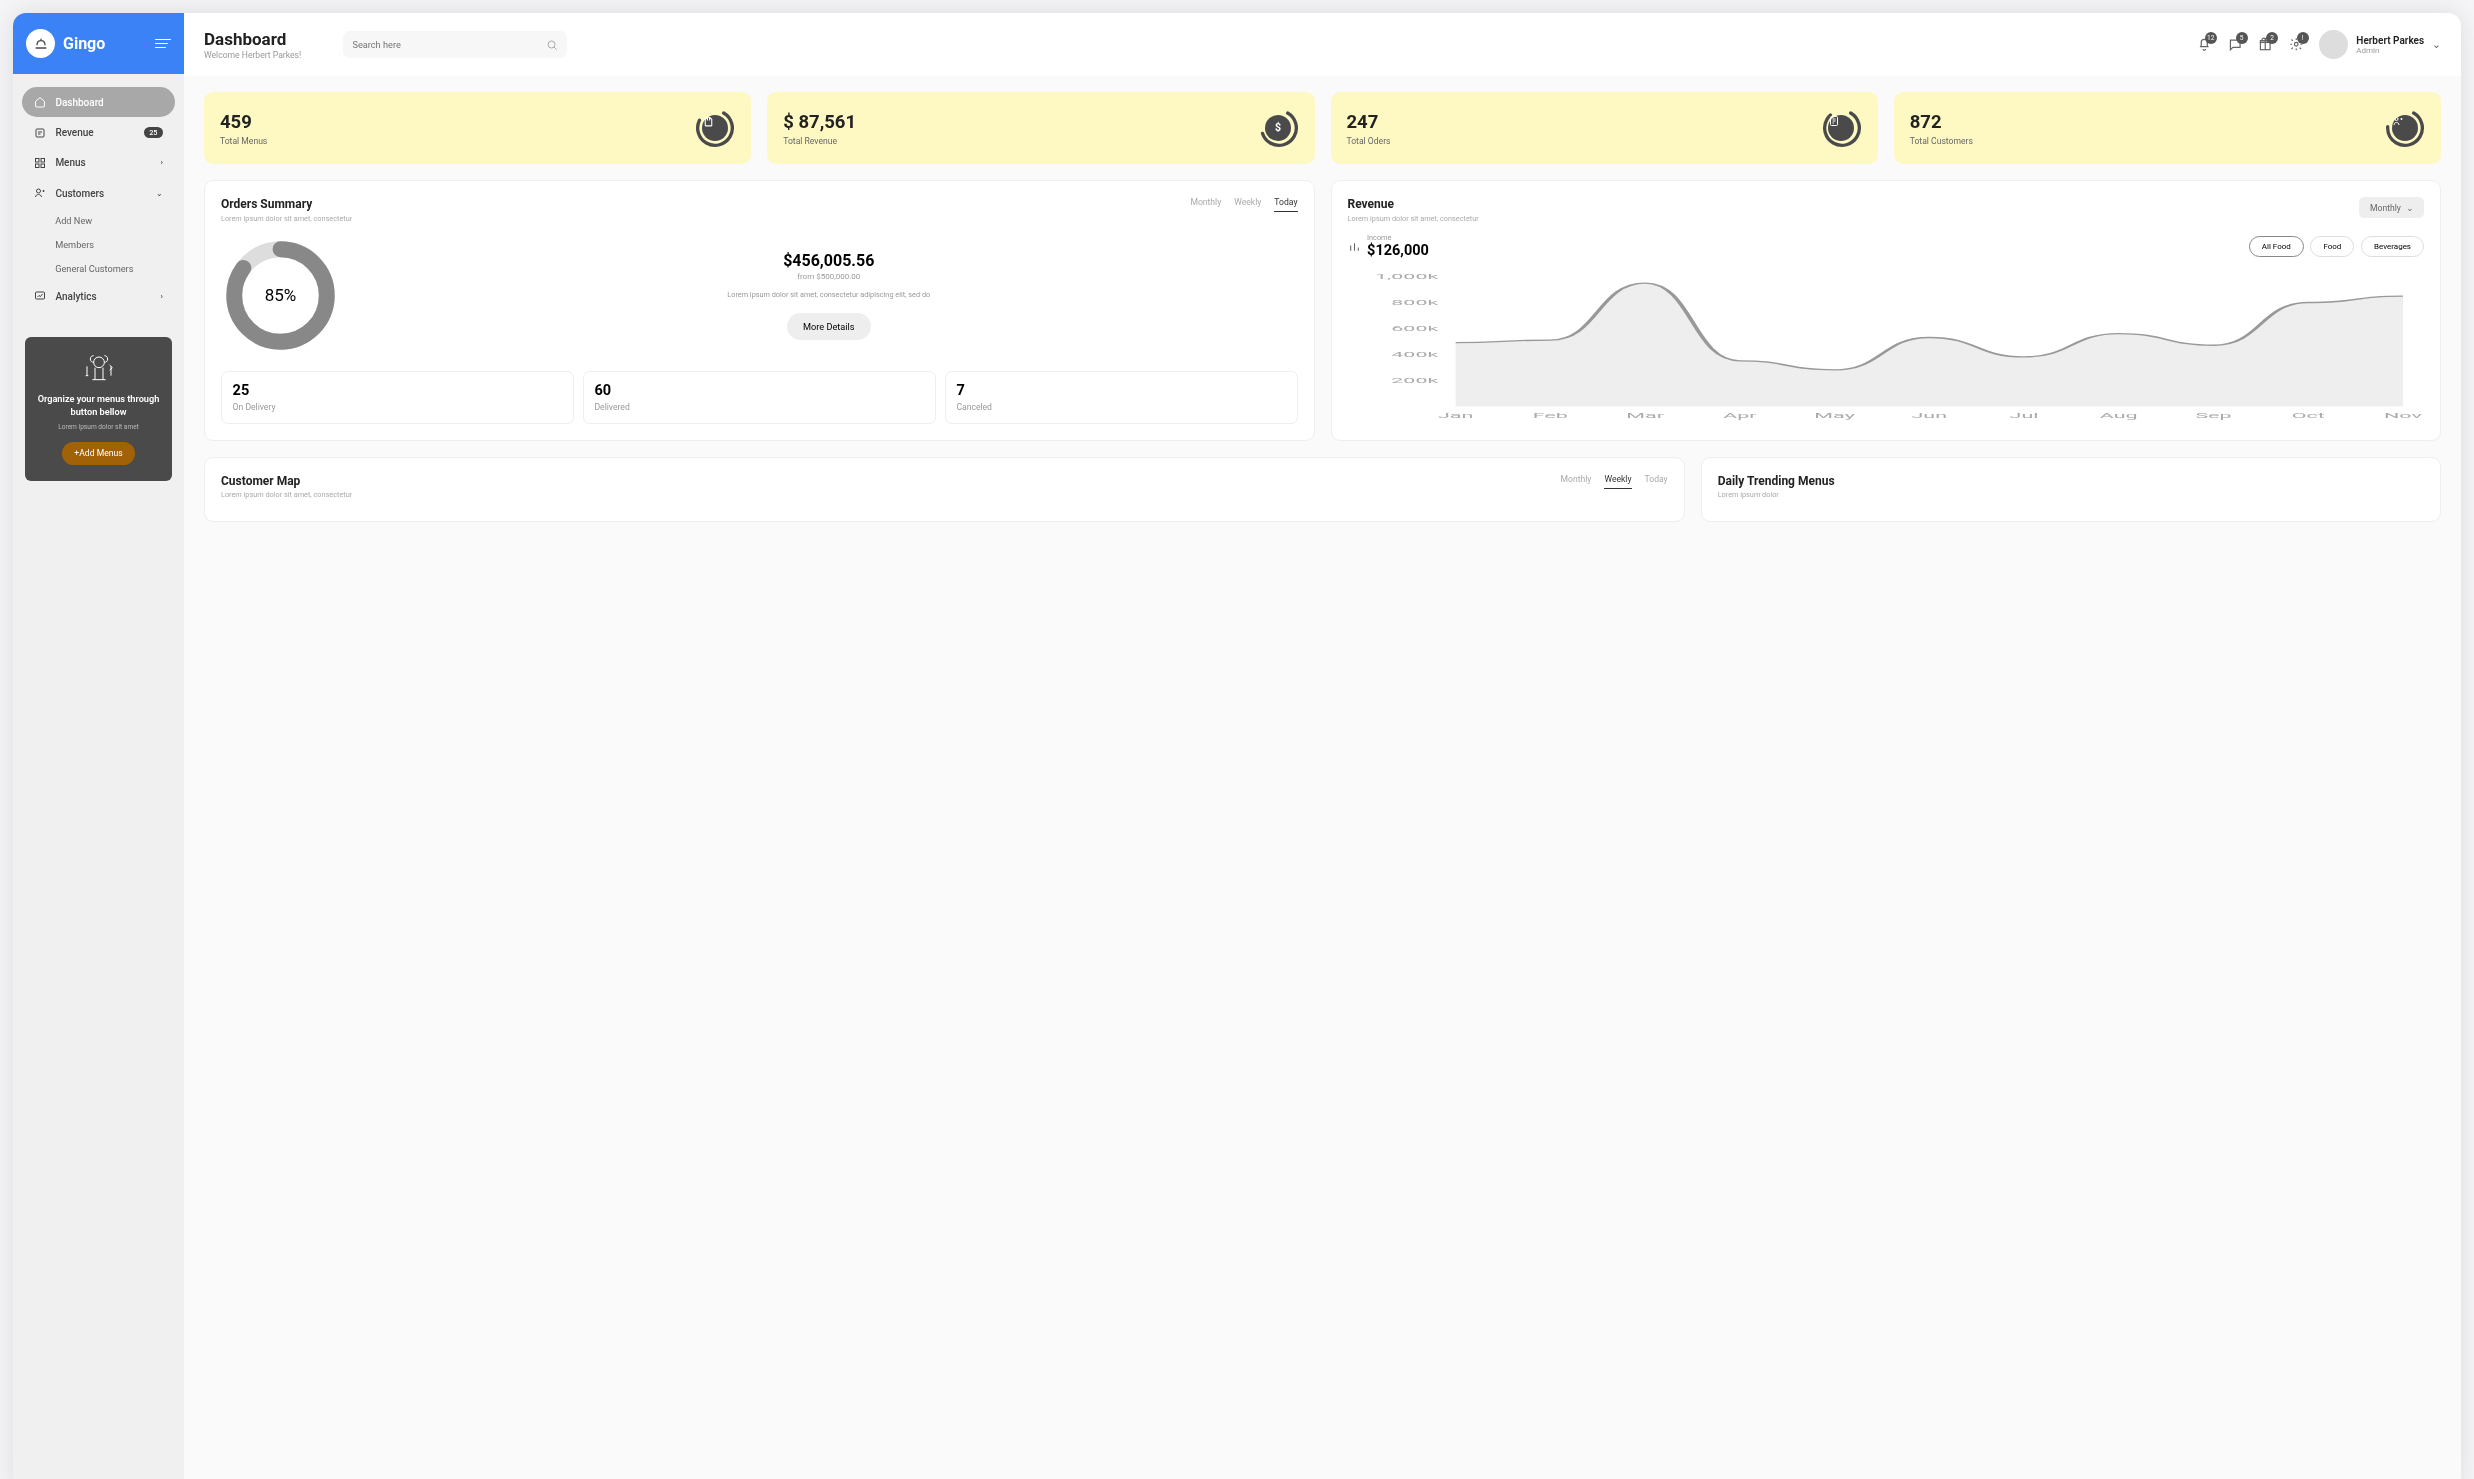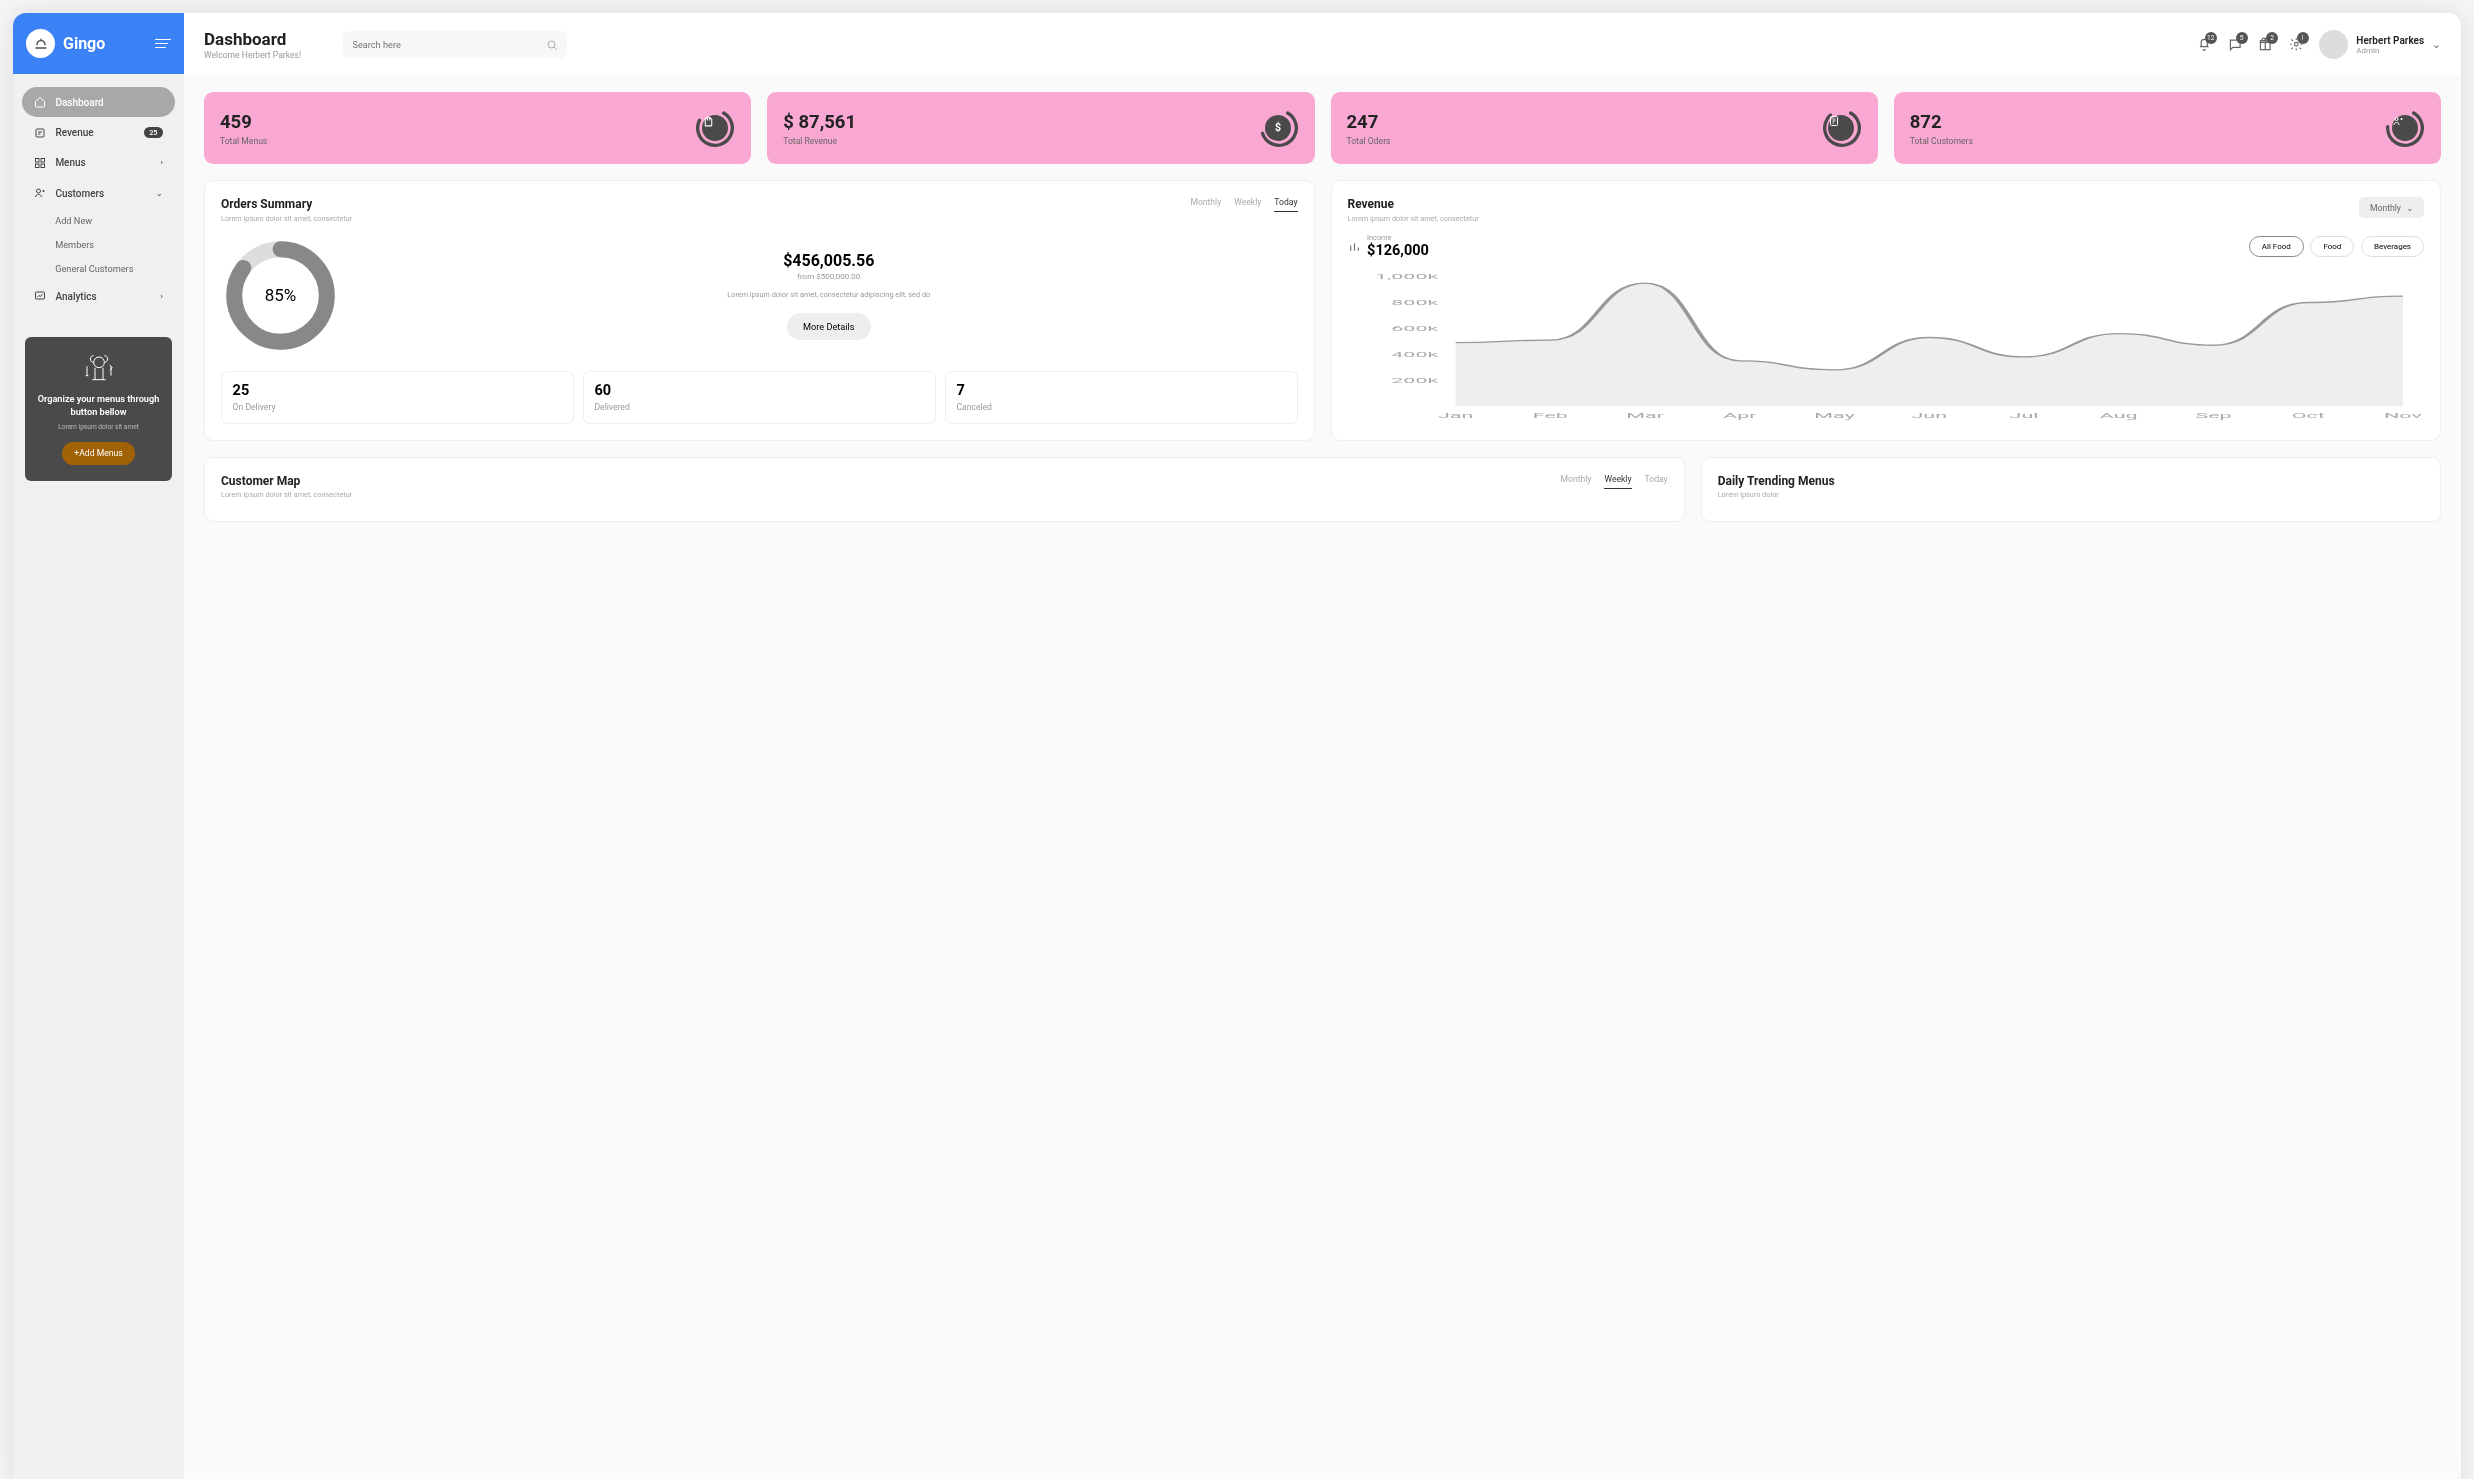--- a/index.html
+++ b/index.html
@@ -47,21 +47,21 @@
 .user { display: flex; align-items: center; gap: 8px; cursor: pointer; }
 .avatar { width: 29px; height: 29px; border-radius: 50%; background: #ddd; }
 .user-info { display: flex; flex-direction: column; }
 .user-name { font-weight: 600; font-size: 10px; color: #222; }
 .user-role { font-size: 8px; color: #999; }
 
 .content { padding: 0 20px 20px; background: #fafafa; flex: 1; }
 
 
 .stats { display: grid; grid-template-columns: repeat(4, 1fr); gap: 16px; padding: 16px 0; }
-.stat { background: #f9a8d4; border-radius: 9.2px; padding: 16px; display: flex; justify-content: space-between; align-items: center; gap: 41px; }
+.stat { background: #fef9c3; border-radius: 9.2px; padding: 16px; display: flex; justify-content: space-between; align-items: center; gap: 41px; }
 .stat-left .val { font-size: 18.5px; font-weight: 700; color: #222; }
 .stat-left .lbl { font-size: 8.6px; color: #666; margin-top: 2.6px; }
 .stat-icon { width: 40px; height: 40px; position: relative; }
 .stat-icon svg { position: absolute; top: 0; left: 0; }
 .stat-icon .inner { position: absolute; top: 6.6px; left: 6.6px; width: 26px; height: 26px; background: #4a4a4a; border-radius: 50%; display: flex; align-items: center; justify-content: center; color: #fff; }
 
 
 .row { display: grid; grid-template-columns: 1fr 1fr; gap: 16px; }
 .card { background: #fff; border-radius: 9.2px; padding: 16px; border: 0.7px solid #eee; }
 .card-head { display: flex; justify-content: space-between; align-items: flex-start; margin-bottom: 5.3px; }

